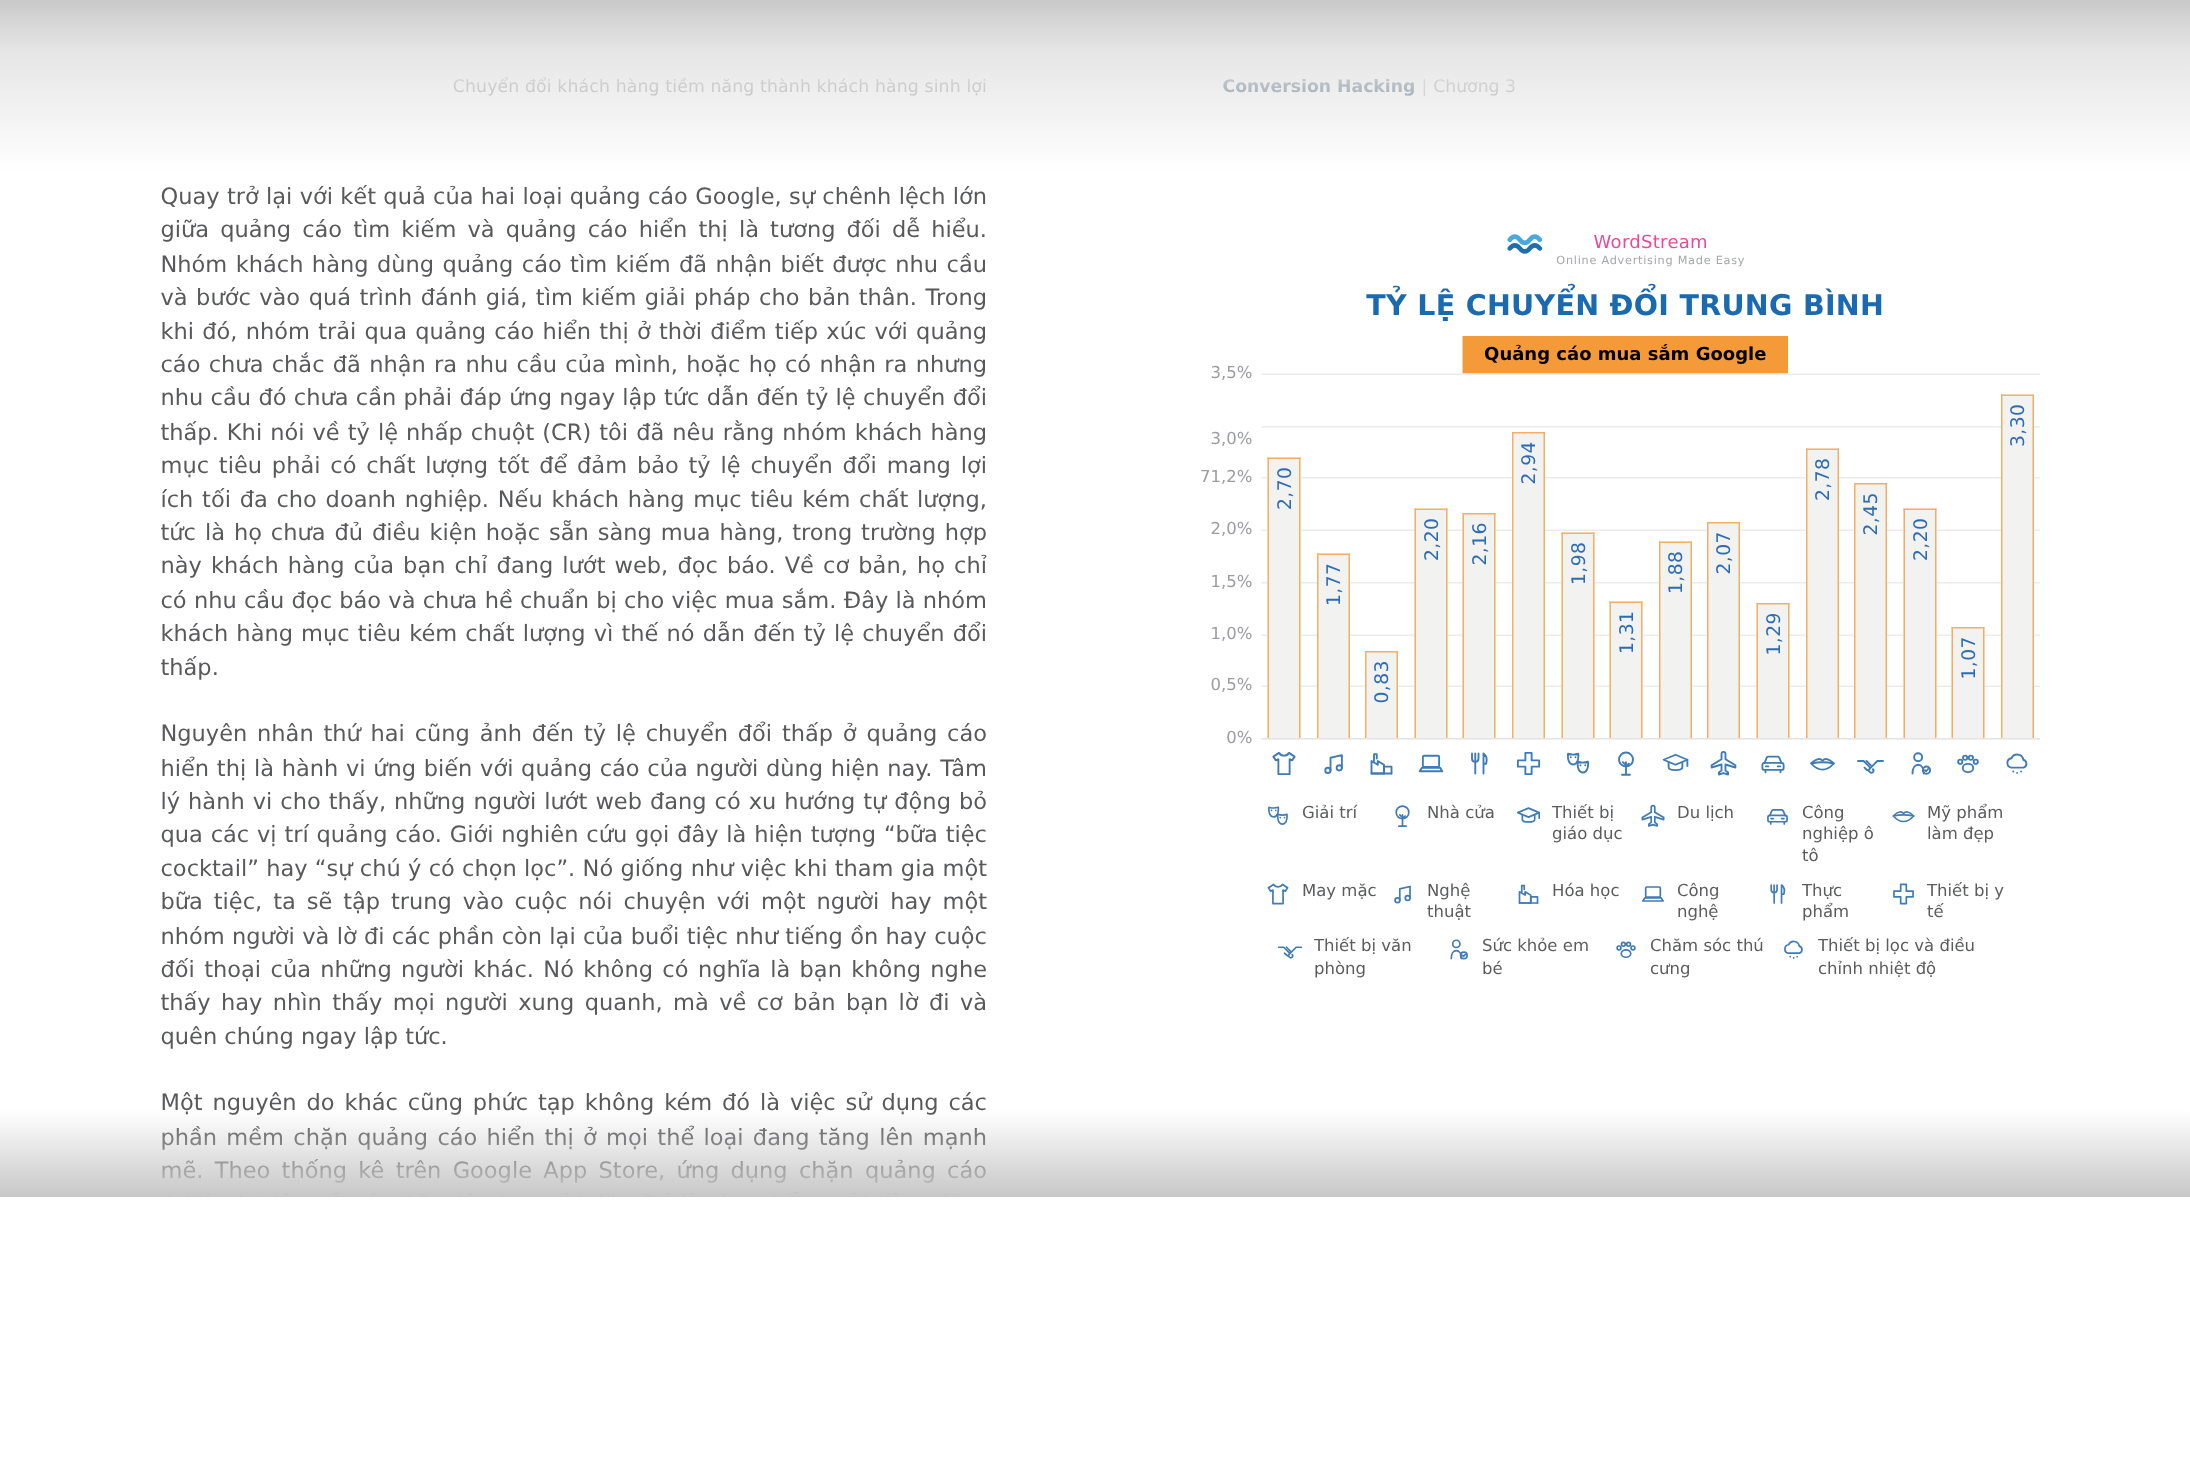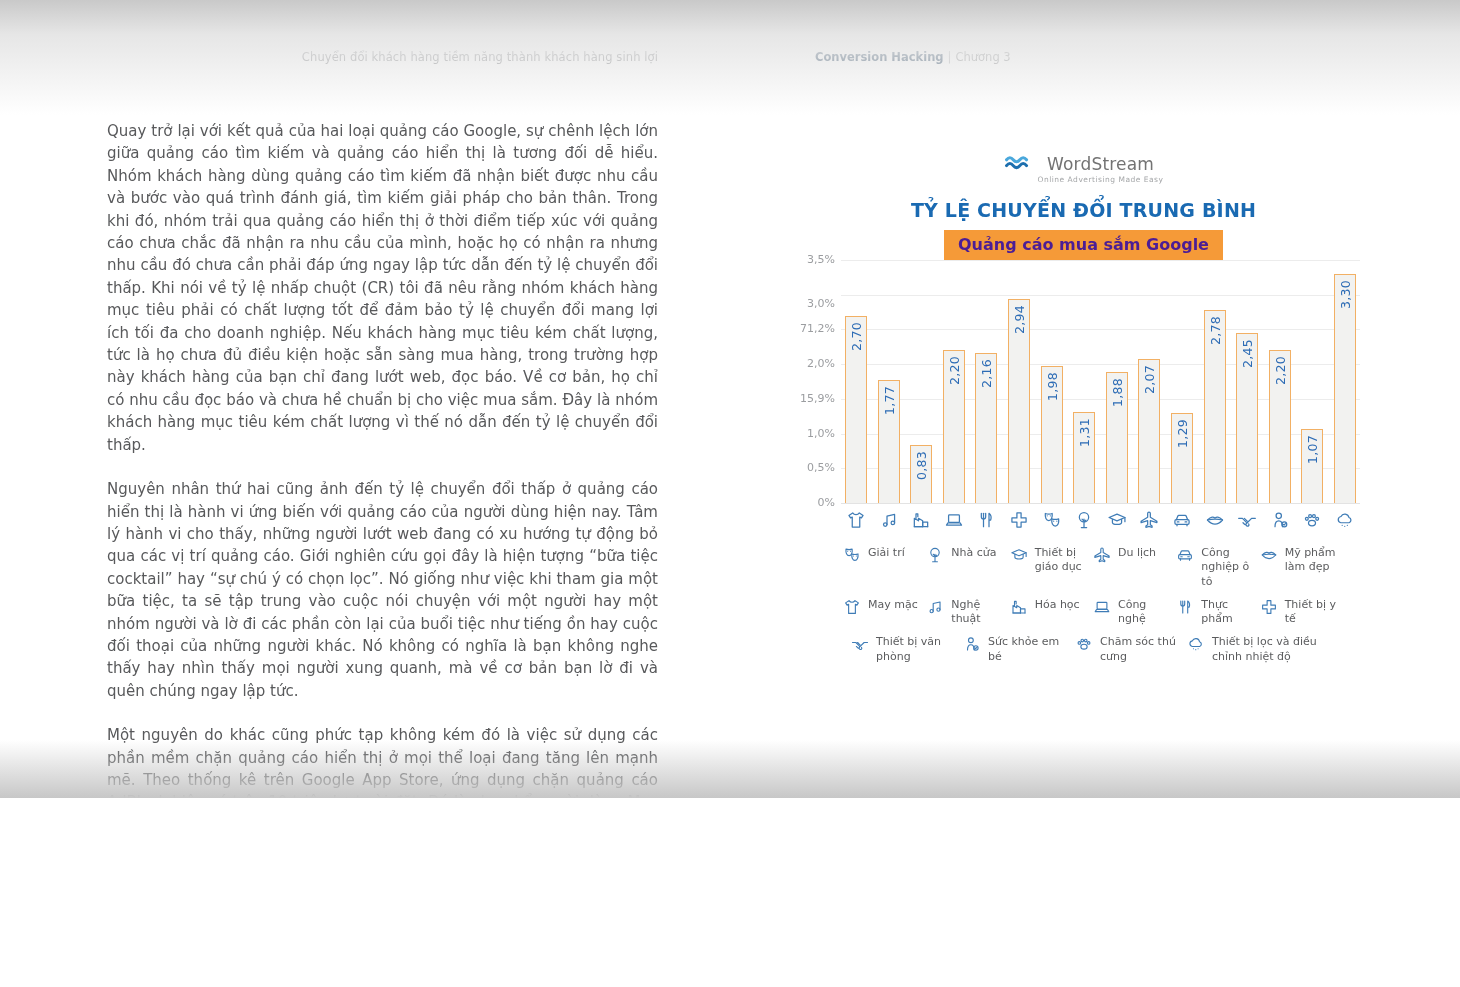--- a/index.html
+++ b/index.html
@@ -19,28 +19,28 @@
 
   
   .col-left{position:absolute;left:107px;top:120px;width:551px;}
   .col-right{position:absolute;left:807px;top:120px;width:553px;}
   .body-p{margin:0 0 22px 0;font-size:15px;line-height:22.4px;color:#58595b;
     text-align:justify;text-justify:inter-word;}
 
   
   .brand{display:flex;justify-content:center;align-items:flex-start;gap:8px;margin-top:34px;}
   .brand-col{display:flex;flex-direction:column;align-items:center;}
-  .brand-name{font-size:17px;color:#737373;letter-spacing:0.2px;}
+  .brand-name{font-size:12px;color:#ec4899;letter-spacing:0.2px;}
   .brand-tag{font-size:7.5px;color:#a4a6a8;letter-spacing:0.5px;margin-top:1px;}
 
   .chart-title{margin-top:15px;text-align:center;font-size:19px;font-weight:bold;
     color:#1a6ab2;letter-spacing:0.2px;}
   .badge-wrap{text-align:center;margin-top:9px;}
-  .badge{display:inline-block;background:#f59a38;color:#4c1d95;font-weight:bold;
-    font-size:16px;padding:5px 14px 6px 14px;}
+  .badge{display:inline-block;background:#f59a38;color:#000000;font-weight:bold;
+    font-size:12px;padding:5px 14px 6px 14px;}
 
   
   .chart{display:flex;margin-top:0;}
   .yaxis{width:34px;position:relative;height:243px;flex:none;}
   .tick{position:absolute;right:6px;font-size:11px;color:#9b9da0;white-space:nowrap;}
   .plotwrap{flex:1;}
   .plot{position:relative;height:243px;display:flex;align-items:flex-end;
     justify-content:space-between;padding:0 4px;}
   .gl{position:absolute;left:0;right:0;height:1px;background:#ececec;}
   .gl.zero{background:#e3e3e3;}
@@ -111,21 +111,21 @@
     <div class="badge-wrap">
       <span class="badge">Quảng cáo mua sắm Google</span>
     </div>
 
     <div class="chart">
       <div class="yaxis">
           <div class="tick" style="top: -7px;">3,5%</div>
           <div class="tick" style="top: 37px;">3,0%</div>
           <div class="tick" style="top: 62.4286px;">71,2%</div>
           <div class="tick" style="top: 97.1429px;">2,0%</div>
-          <div class="tick" style="top: 131.857px;">15,9%</div>
+          <div class="tick" style="top: 131.857px;">1,5%</div>
           <div class="tick" style="top: 166.571px;">1,0%</div>
           <div class="tick" style="top: 201.286px;">0,5%</div>
           <div class="tick" style="top: 236px;">0%</div>
         </div>
       <div class="plotwrap">
         <div class="plot">
             <div class="gl" style="top: 0px;"></div>
             <div class="gl" style="top: 34.7143px;"></div>
             <div class="gl" style="top: 69.4286px;"></div>
             <div class="gl" style="top: 104.143px;"></div>

